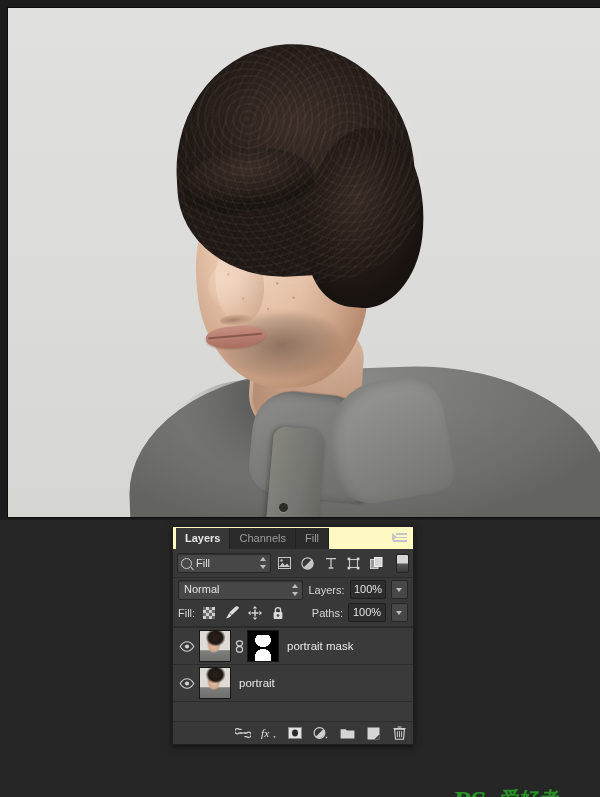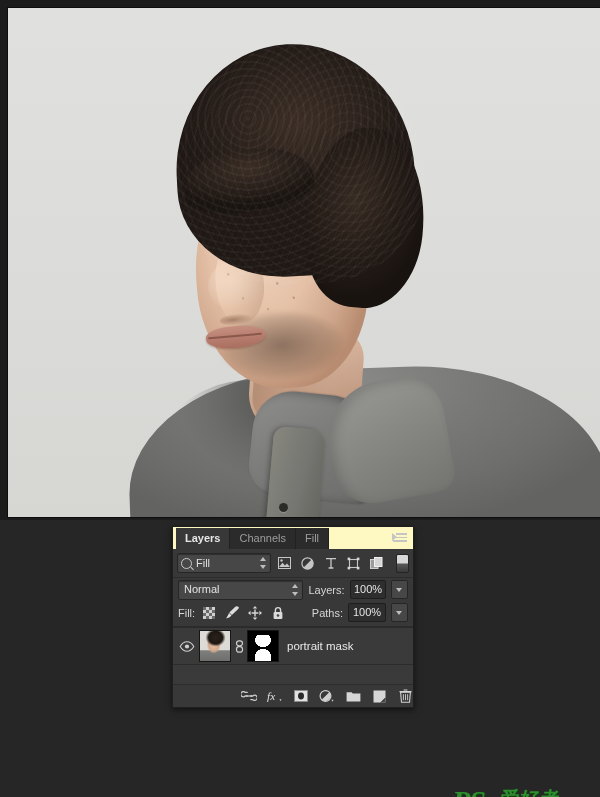--- a/index.html
+++ b/index.html
@@ -576,20 +576,21 @@
     border-bottom: 1px solid #2c2c2c;
   }
 
   
   .panel-footer {
     display: flex;
     align-items: center;
     justify-content: flex-end;
     height: 22px;
     background: #383838;
+    padding-right: 6px;
     gap: 10px;
   }
   .bicon {
     width: 16px; height: 16px;
     display: flex; align-items: center; justify-content: center;
   }
 
   
   #watermark {
     position: absolute;
@@ -794,20 +795,32 @@
             <rect x="2.5" y="6.6" width="6" height="5.6" rx="2.5" fill="none" stroke="#cfcfcf" stroke-width="1.2"></rect>
           </svg>
       </span>
       <span class="thumb">
           <span class="thumb-mask"></span>
         </span>
       <span class="layer-name">portrait mask</span>
     </div>
 
 
+    <div class="layer-row">
+      <span class="eye-cell">
+        <svg width="16" height="11" viewBox="0 0 16 11">
+            <path d="M8 .8C4 .8 1.2 5.5 1.2 5.5S4 10.2 8 10.2 14.8 5.5 14.8 5.5 12 .8 8 .8z" fill="none" stroke="#d0d0d0" stroke-width="1.1"></path>
+            <circle cx="8" cy="5.5" r="2.1" fill="#d0d0d0"></circle>
+          </svg>
+      </span>
+      <span class="thumb">
+          <span class="thumb-portrait"></span>
+        </span>
+      <span class="layer-name">portrait</span>
+    </div>
 
     <div class="layer-filler"></div>
   </div>
 
   <div class="panel-footer">
     <span class="bicon">
       <svg width="16" height="10" viewBox="0 0 16 10">
           <path d="M6.2 5H4.2a2.6 2.6 0 1 1 0-3.6h2M9.8 5h2a2.6 2.6 0 1 1 0 3.6h-2" fill="none" stroke="#cccccc" stroke-width="1.3" stroke-linecap="round"></path>
           <path d="M5 5h6" stroke="#cccccc" stroke-width="1.3"></path>
         </svg>

